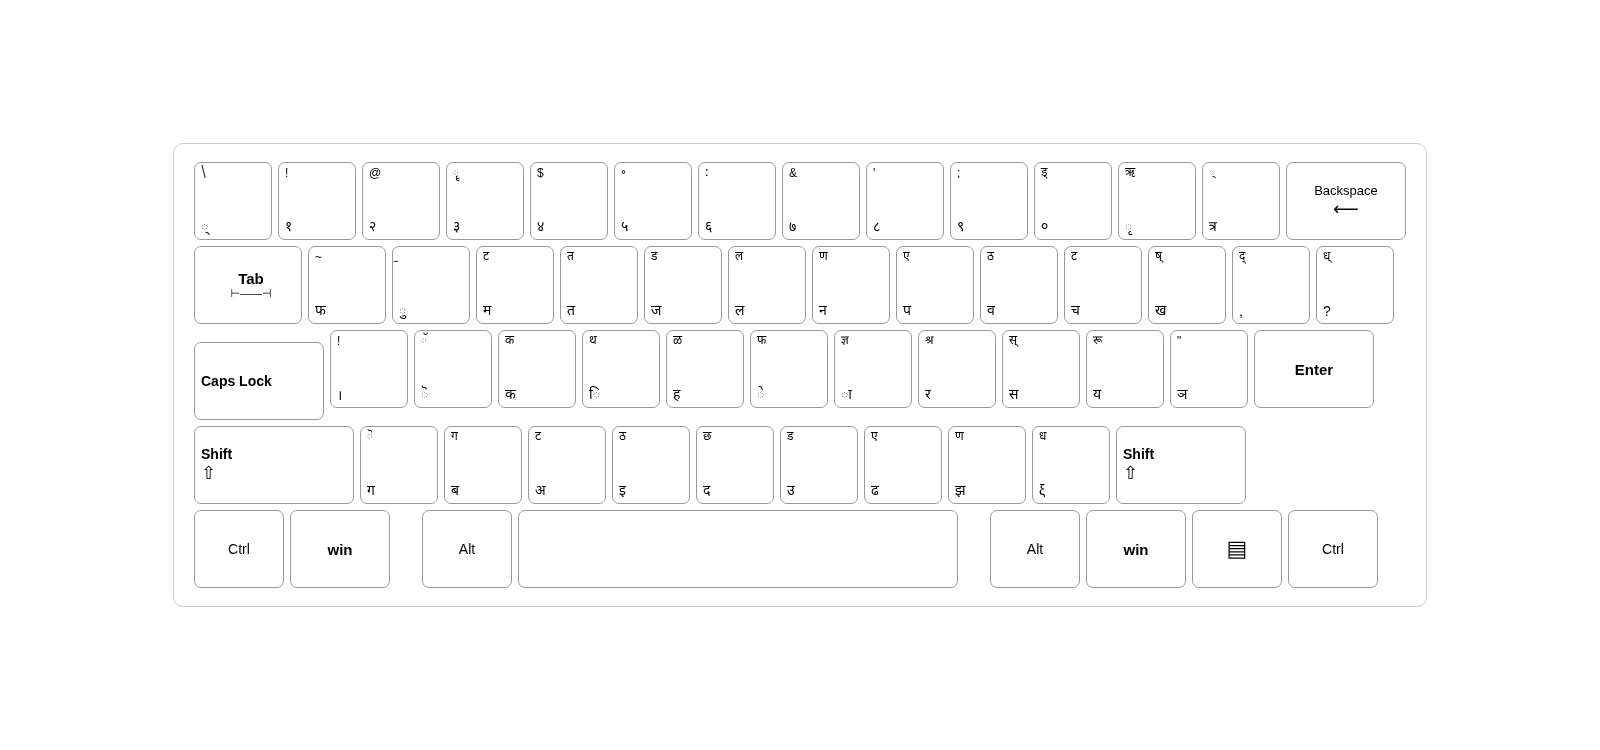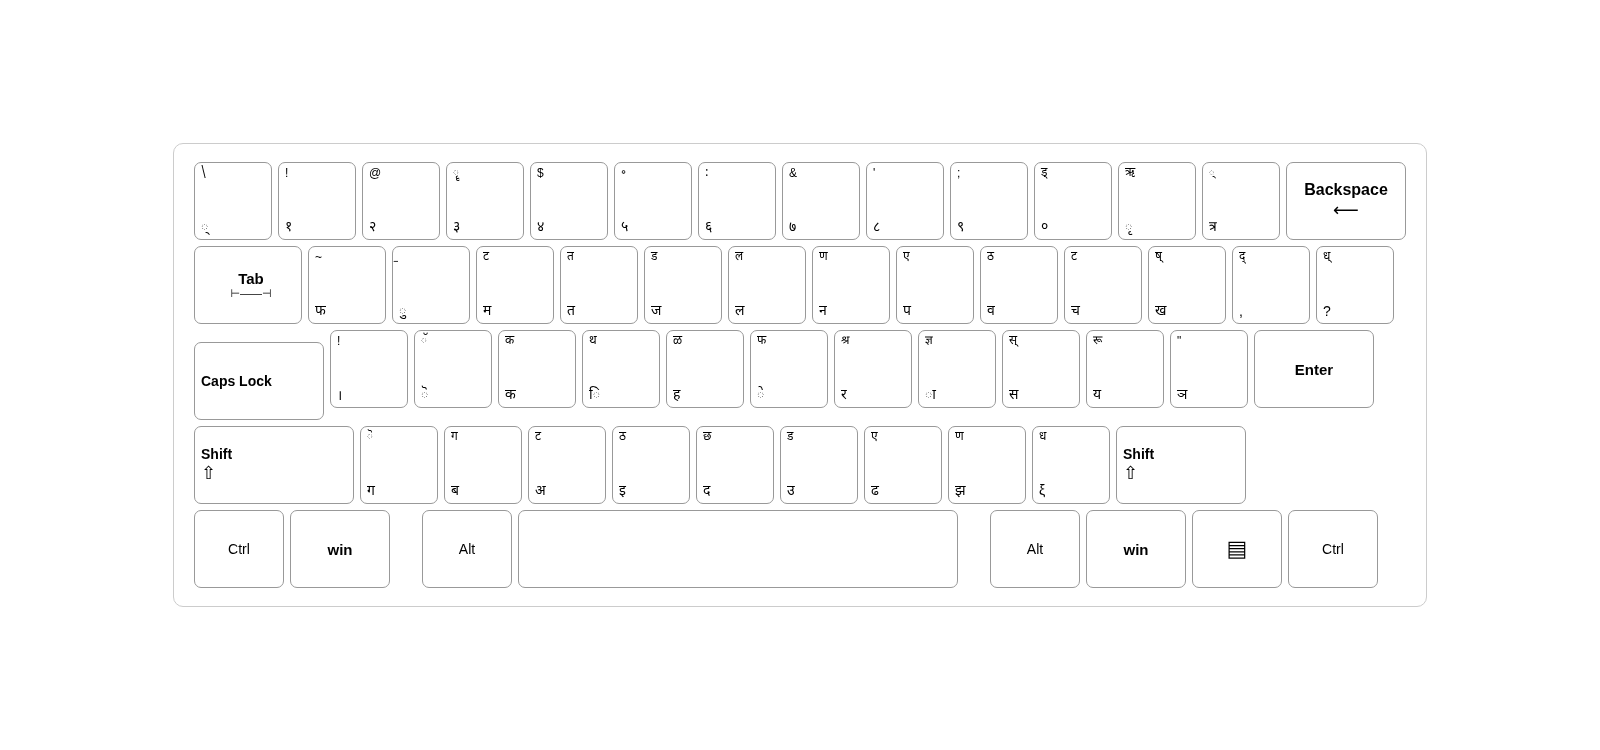--- a/index.html
+++ b/index.html
@@ -128,21 +128,21 @@
     <div class="key">
       <span class="top devanagari">ऋ</span>
       <span class="bottom devanagari">ृ</span>
     </div>
     <div class="key">
       <span class="top devanagari" style="font-size:11px;">्</span>
       <span class="bottom devanagari">त्र</span>
     </div>
     <div class="key key-backspace">
       <div class="center-label">
-        <span style="font-size:16px; font-weight:bold;">Backspace</span>
+        <span style="font-size:13px; font-weight:normal;">Backspace</span>
         <span style="font-size:18px;">⟵</span>
       </div>
     </div>
   </div>
 
   <div class="row">
     <div class="key key-wide">
       <div class="center-label">
         <span style="font-weight:bold; font-size:15px;">Tab</span>
         <span style="font-size:11px;">⊢——⊣</span>
@@ -226,26 +226,26 @@
     </div>
     <div class="key">
       <span class="top devanagari">ळ</span>
       <span class="bottom devanagari">ह</span>
     </div>
     <div class="key">
       <span class="top devanagari">फ</span>
       <span class="bottom devanagari">े</span>
     </div>
     <div class="key">
+      <span class="top devanagari">ज्ञ</span>
+      <span class="bottom devanagari">ा</span>
+    </div>
+    <div class="key">
       <span class="top devanagari">श्र</span>
       <span class="bottom devanagari">र</span>
-    </div>
-    <div class="key">
-      <span class="top devanagari">ज्ञ</span>
-      <span class="bottom devanagari">ा</span>
     </div>
     <div class="key">
       <span class="top devanagari">स्</span>
       <span class="bottom devanagari">स</span>
     </div>
     <div class="key">
       <span class="top devanagari">रू</span>
       <span class="bottom devanagari">य</span>
     </div>
     <div class="key">

